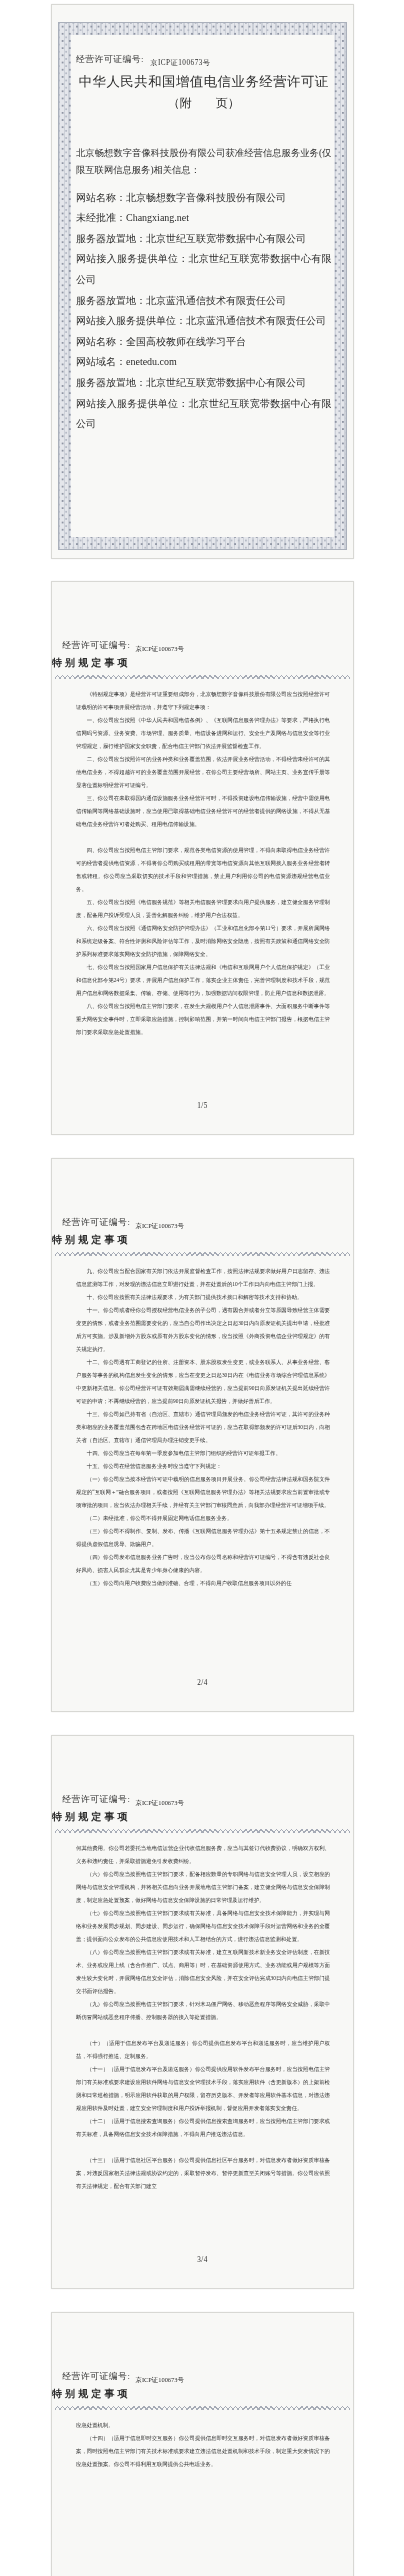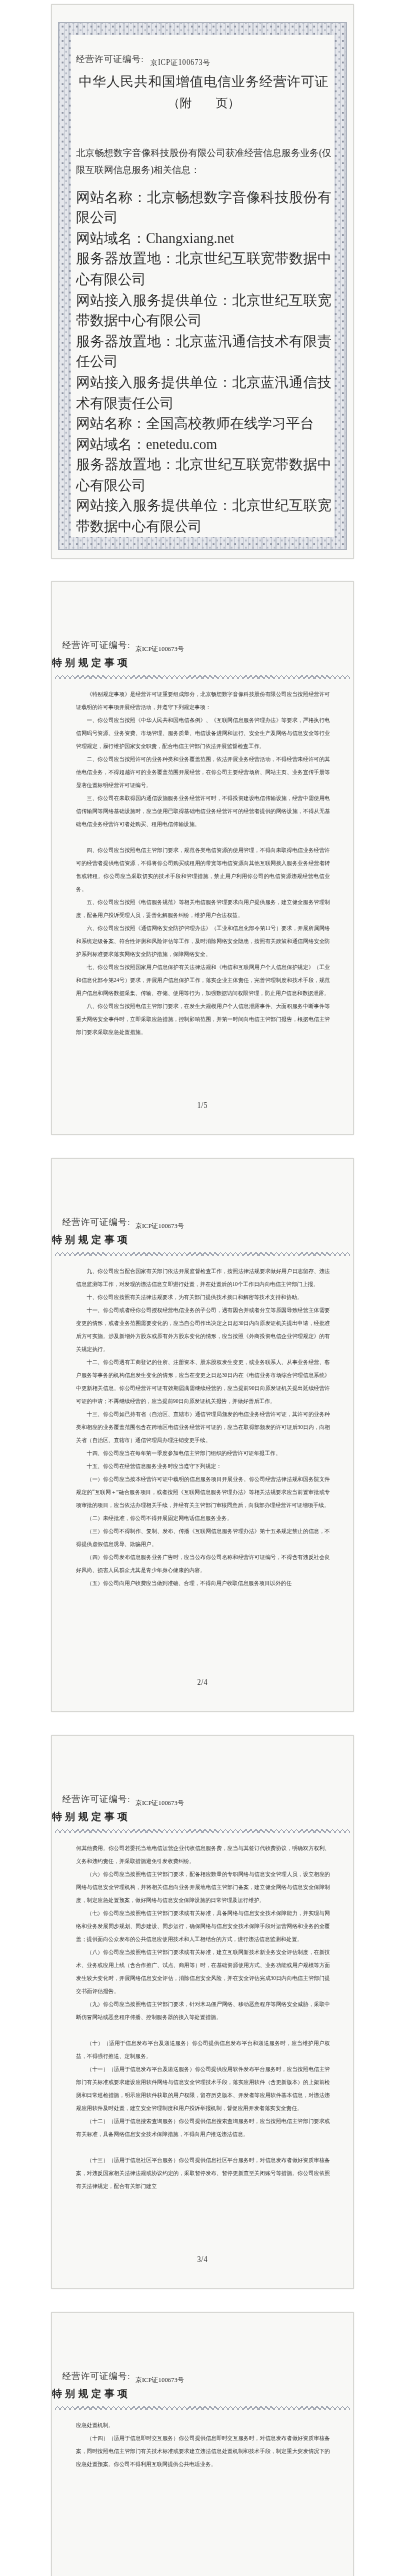--- a/index.html
+++ b/index.html
@@ -31,21 +31,21 @@
   }
   .ornate-inner{position:absolute;left:12.4px;right:12.4px;top:12.4px;bottom:12.4px;background:#f8f8f6;}
 
   .p1-content{position:absolute;left:24px;right:21.6px;top:49px;}
   .hdr-label{font-size:8.8px;letter-spacing:0.5px;}
   .hdr-num{font-size:7.2px;margin-left:6.2px;position:relative;top:3.1px;letter-spacing:0.5px;}
   .p1-title{margin-top:7.2px;text-align:center;font-size:13.4px;font-weight:normal;letter-spacing:0.5px;}
   .p1-sub{margin-top:4.1px;text-align:center;font-size:12px;font-weight:normal;}
   .p1-intro{margin-top:33px;font-size:9.3px;line-height:17px;text-align:justify;}
   .p1-lines{margin-top:8.2px;}
-  .p1-lines p{margin:0;font-size:14px;line-height:20.6px;text-align:justify;}
+  .p1-lines p{margin:0;font-size:10px;line-height:20.6px;text-align:justify;}
 
   
   .sp-hdr{margin:58px 20.6px 0 10.3px;font-size:7.2px;}
   .sp-num{font-size:6.4px;margin-left:5.2px;position:relative;top:2.6px;}
   .sp-title{text-align:left;font-size:10px;font-weight:bold;letter-spacing:3.1px;margin-top:4.1px;}
   .zigzag{
     height:4.1px;margin:5.2px 2.6px 0 2.6px;
     background:
       repeating-linear-gradient(45deg,#a6abb6 0 1px,transparent 1px 3.6px),
       repeating-linear-gradient(-45deg,#a6abb6 0 1px,transparent 1px 3.6px);
@@ -65,21 +65,21 @@
   </div>
   <div class="p1-content">
     <div>
       <span class="hdr-label">经营许可证编号:</span><span class="hdr-num">京ICP证100673号</span>
     </div>
     <div class="p1-title">中华人民共和国增值电信业务经营许可证</div>
     <div class="p1-sub">（附　　页）</div>
     <div class="p1-intro">北京畅想数字音像科技股份有限公司获准经营信息服务业务(仅限互联网信息服务)相关信息：</div>
     <div class="p1-lines">
       <p>网站名称：北京畅想数字音像科技股份有限公司</p>
-      <p>网站域名：Changxiang.net</p>
+      <p>未经批准：Changxiang.net</p>
       <p>服务器放置地：北京世纪互联宽带数据中心有限公司</p>
       <p>网站接入服务提供单位：北京世纪互联宽带数据中心有限公司</p>
       <p>服务器放置地：北京蓝汛通信技术有限责任公司</p>
       <p>网站接入服务提供单位：北京蓝汛通信技术有限责任公司</p>
       <p>网站名称：全国高校教师在线学习平台</p>
       <p>网站域名：enetedu.com</p>
       <p>服务器放置地：北京世纪互联宽带数据中心有限公司</p>
       <p>网站接入服务提供单位：北京世纪互联宽带数据中心有限公司</p>
     </div>
   </div>

